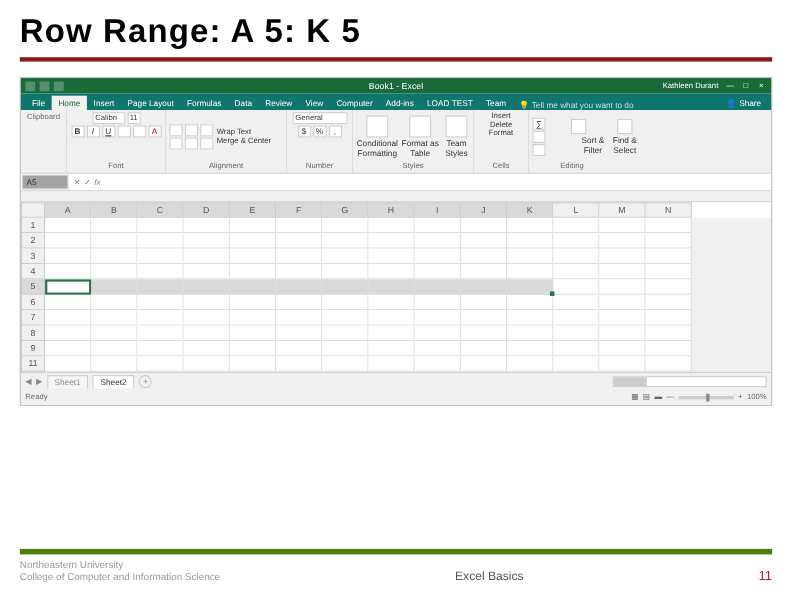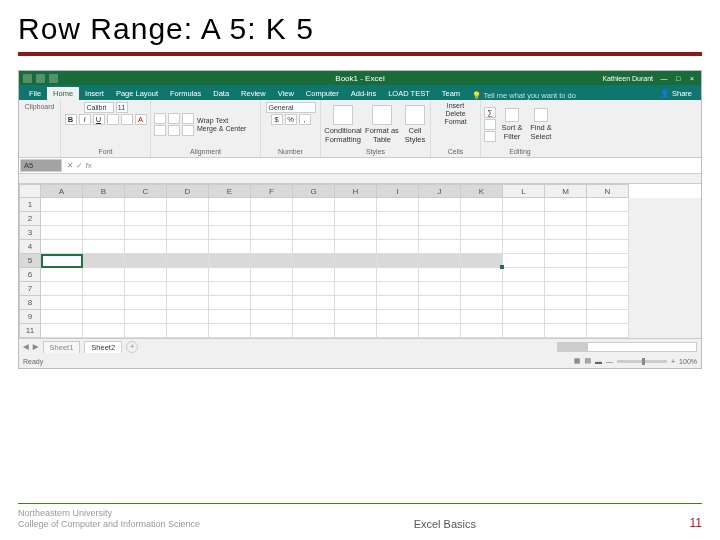--- a/index.html
+++ b/index.html
@@ -1,18 +1,18 @@
 <!DOCTYPE html>
 <html><head>
 <meta charset="utf-8">
 <style>
   * { box-sizing: border-box; margin: 0; padding: 0; }
   body { width: 720px; height: 540px; font-family: Arial, sans-serif; background: #fff; position: relative; }
   .slide { width: 100%; height: 100%; padding: 12px 18px; }
-  .title { font-size: 30px; font-weight: normal; color: #000; letter-spacing: 1px; }
+  .title { font-size: 30px; font-weight: bold; color: #000; letter-spacing: 1px; }
   .underline { height: 4px; background: #8a1919; margin-top: 6px; margin-bottom: 14px; }
   .excel { border: 1px solid #bbb; background: #f0f0f0; font-size: 7.5px; color: #333; position: relative; }
   .titlebar { height: 14px; background: #1a6b3a; color: #fff; display: flex; align-items: center; position: relative; }
   .qat { display: flex; gap: 4px; margin-left: 4px; align-items: center; }
   .qat-icon { width: 9px; height: 9px; background: rgba(255,255,255,0.25); border-radius: 1px; }
   .doc-title { position: absolute; left: 50%; transform: translateX(-50%); font-size: 8px; }
   .user-area { position: absolute; right: 4px; display: flex; gap: 6px; align-items: center; font-size: 7px; }
   .winctrl { display: flex; gap: 4px; }
   .winctrl span { width: 10px; text-align: center; }
   .tabs { height: 15px; background: #0f766e; display: flex; align-items: flex-end; padding: 0 4px; color: #fff; font-size: 7.5px; position: relative; }
@@ -55,21 +55,21 @@
   .sheet-tab { padding: 1px 6px; border: 1px solid #ccc; background: #fff; border-bottom: none; }
   .sheet-tab.dim { background: #f6f6f6; color: #888; }
   .add-sheet { width: 12px; height: 12px; border: 1px solid #ccc; border-radius: 50%; text-align: center; line-height: 10px; color: #888; }
   .sheet-spacer { flex: 1; }
   .scroll-h { width: 140px; height: 10px; border: 1px solid #ccc; background: #fff; position: relative; }
   .scroll-h .thumb { position: absolute; left: 0; width: 30px; height: 8px; background: #ccc; }
   .status-bar { height: 14px; display: flex; align-items: center; justify-content: space-between; padding: 0 4px; font-size: 7px; background: #f0f0f0; color: #666; }
   .zoom { display: flex; gap: 4px; align-items: center; }
   .zoom-bar { width: 50px; height: 3px; background: #ccc; position: relative; }
   .zoom-bar::after { content: ''; position: absolute; left: 50%; top: -2px; width: 3px; height: 7px; background: #888; }
-  .footer { position: absolute; bottom: 10px; left: 18px; right: 18px; display: flex; justify-content: space-between; align-items: flex-end; font-size: 11px; color: #555; border-top: 1px solid #4d7c0f; padding-top: 4px; }
+  .footer { position: absolute; bottom: 10px; left: 18px; right: 18px; display: flex; justify-content: space-between; align-items: flex-end; font-size: 11px; color: #555; border-top: 5px solid #4d7c0f; padding-top: 4px; }
   .uni { font-size: 9px; color: #999; line-height: 1.2; }
   .pagenum { color: #b01b2e; font-size: 12px; }
 </style>
 </head>
 <body>
 
 <div class="slide">
   <div class="title">Row Range: A 5: K 5</div>
   <div class="underline"></div>
 
@@ -167,21 +167,21 @@
           <div class="big-btn">
             <div class="icon lg"></div>
             <span style="width:38px;">Conditional Formatting</span>
           </div>
           <div class="big-btn">
             <div class="icon lg"></div>
             <span style="width:34px;">Format as Table</span>
           </div>
           <div class="big-btn">
             <div class="icon lg"></div>
-            <span style="width:26px;">Cell Styles</span>
+            <span style="width:26px;">Team Styles</span>
           </div>
         </div>
         <div class="group-label">Styles</div>
       </div>
       <div class="group" style="width:50px;">
         <div class="group-body stack" style="font-size:7px;">
           <span>Insert</span>
           <span>Delete</span>
           <span>Format</span>
         </div>
@@ -189,21 +189,21 @@
       </div>
       <div class="group" style="width:78px;border-right:none;">
         <div class="group-body">
           <div class="stack">
             <div class="minibox" style="text-align:center;line-height:10px;">∑</div>
             <div class="minibox"></div>
             <div class="minibox"></div>
           </div>
           <div class="big-btn">
             <div class="icon"></div>
-            <span style="width:26px;">Sort &amp; Filter</span>
+            <span style="width:26px;margin-left:27px;">Sort &amp; Filter</span>
           </div>
           <div class="big-btn">
             <div class="icon"></div>
             <span style="width:26px;">Find &amp; Select</span>
           </div>
         </div>
         <div class="group-label">Editing</div>
       </div>
     </div>
 

